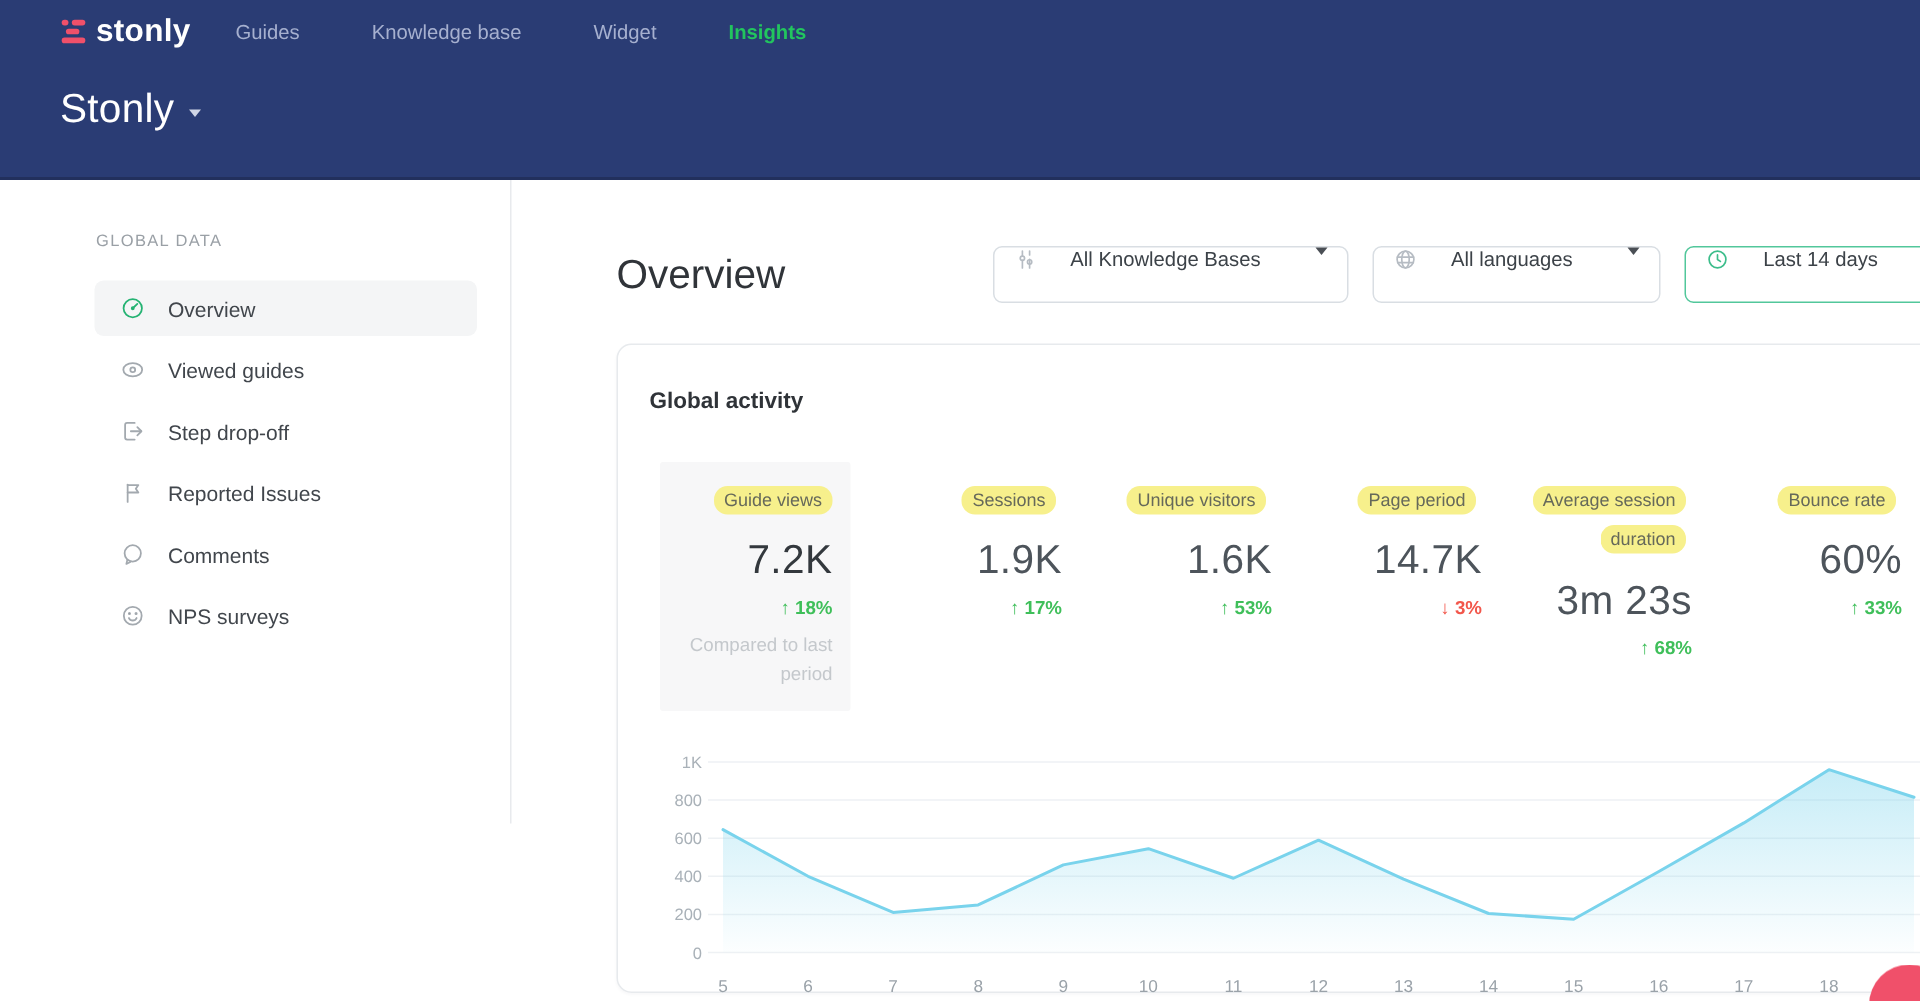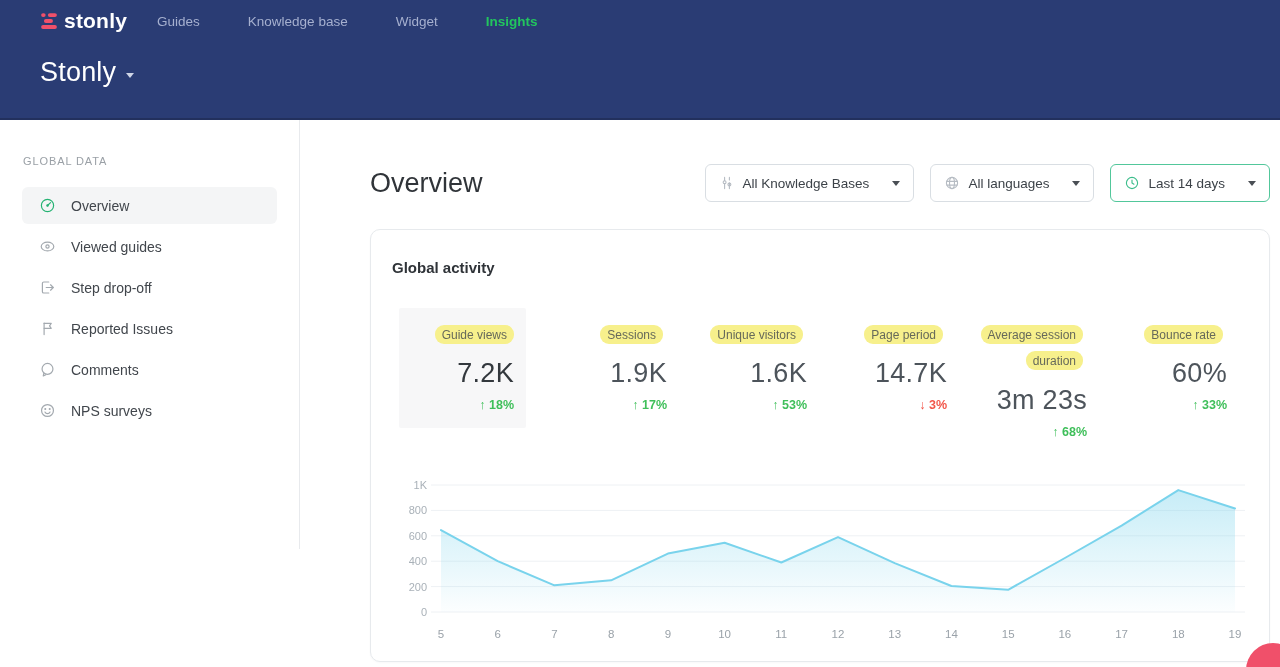--- a/index.html
+++ b/index.html
@@ -16,21 +16,21 @@
   .nav-links { display:flex; gap:48px; margin-left:30px; }
   .nav-link { color:#a6b0cf; font-size:13.5px; font-weight:500; cursor:pointer; }
   .nav-link.active { color:#22c55e; font-weight:700; }
   .workspace-row { margin-top:24px; display:flex; align-items:center; gap:10px; color:#fff; cursor:pointer; }
   .workspace-title { font-size:27px; font-weight:400; letter-spacing:0.2px; }
   .caret { width:0; height:0; border-left:4px solid transparent; border-right:4px solid transparent;
            border-top:5px solid currentColor; display:inline-block; }
   .workspace-row .caret { border-top-color:#cfd5e6; margin-top:6px; }
 
   
-  .content { display:flex; height:429px; }
+  .content { display:flex; height:429px;padding-left:41px; }
 
   
   .sidebar { width:300px; border-right:1px solid #e8eaed; padding-top:35px; flex-shrink:0; }
   .section-title { margin-left:23px; font-size:11px; font-weight:500; letter-spacing:0.9px;
                    color:#9aa0a6; }
   .side-items { margin-top:20px; }
   .side-item { display:flex; align-items:center; gap:15px; height:37px; margin:4px 22px;
                padding:0 17px; border-radius:6px; font-size:14px; color:#41464c; cursor:pointer; }
   .side-item.active { background:#f4f5f6; }
   .side-item .icn { width:17px; height:17px; display:flex; align-items:center; }
@@ -38,21 +38,21 @@
                         stroke-width:1.4; stroke-linecap:round; stroke-linejoin:round; }
   .side-item.active .icn svg { stroke:#25b373; }
 
   
   .main { flex:1; padding:44px 0 0 70px; }
   .main-inner { width:900px; }
   .main-header { display:flex; justify-content:space-between; align-items:center; }
   h1.page-title { font-size:27px; font-weight:400; color:#303439; }
   .filters { display:flex; gap:16px; }
   .filter-btn { height:38px; border:1px solid #d9dee3; border-radius:6px; background:#fff;
-                display:flex; align-items:center; gap:8px; padding:0 13px; font-size:13.5px;
+                display:flex; align-items:flex-start; gap:22px; padding:0 13px; font-size:13.5px;
                 color:#3c4248; cursor:pointer; }
   .filter-btn .caret { color:#4a4f55; margin-left:15px; }
   .filter-btn.accent { border:1.5px solid var(--accent-green,#52c79b); }
   .filter-btn .f-icn svg { width:16px; height:16px; stroke:#b6bcc3; fill:none;
                            stroke-width:1.4; stroke-linecap:round; stroke-linejoin:round; display:block; }
   .filter-btn.accent .f-icn svg { stroke:#3cbd8b; }
 
   
   .card { margin-top:27px; width:900px; height:433px; background:#fff; border:1px solid #e7eaed;
           border-radius:10px; padding-top:29px; box-shadow:0 1px 2px rgba(30,40,60,0.03); }
@@ -217,20 +217,21 @@
           </div>
       </div>
 
       <section class="card">
         <div class="card-title">Global activity</div>
         <div class="metrics">
             <div class="metric selected">
               <div class="m-label"><span>Guide views</span></div>
               <div class="m-value">7.2K</div>
               <div class="m-change up">↑ 18%</div>
+              <div class="m-note">Compared to last period</div>
             </div>
             <div class="metric">
               <div class="m-label"><span>Sessions</span></div>
               <div class="m-value">1.9K</div>
               <div class="m-change up">↑ 17%</div>
             </div>
             <div class="metric">
               <div class="m-label"><span>Unique visitors</span></div>
               <div class="m-value">1.6K</div>
               <div class="m-change up">↑ 53%</div>

